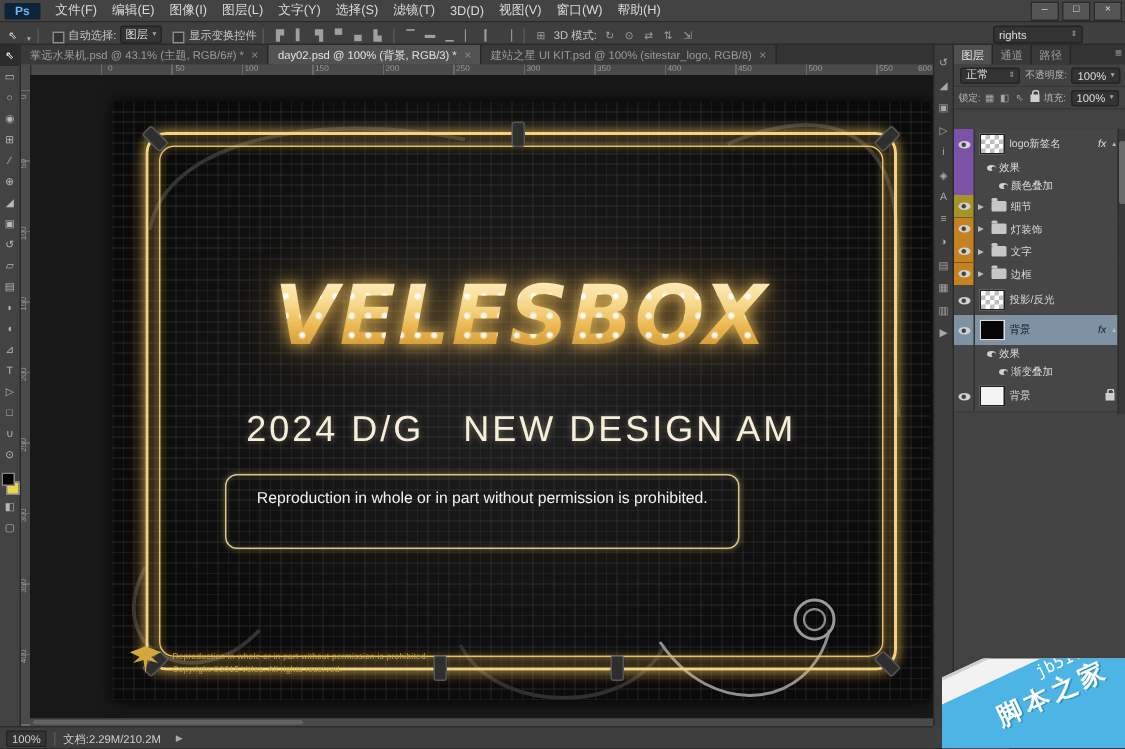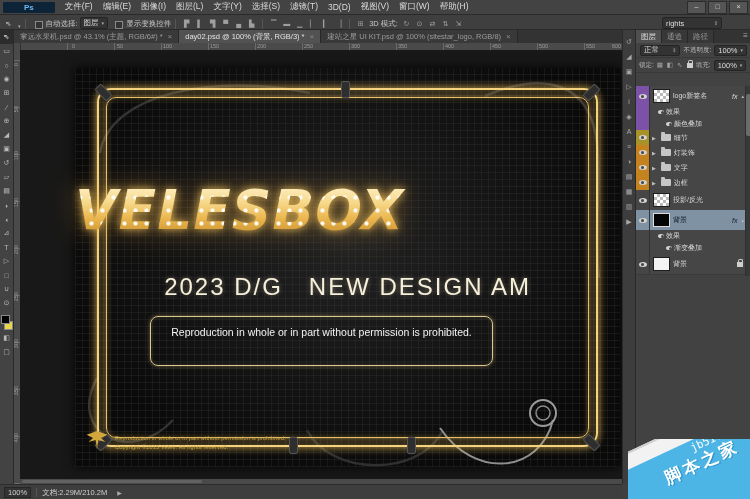--- a/index.html
+++ b/index.html
@@ -4,21 +4,21 @@
 <style>
   html,body{margin:0;padding:0;background:#2b2b2b}
   #root{position:relative;width:750px;height:499px;overflow:hidden;background:#3f3f3f;
         font-family:"Liberation Sans","DejaVu Sans",sans-serif;color:#ccc;
         -webkit-font-smoothing:antialiased;user-select:none}
   .abs{position:absolute}
 
   
   .menubar{left:0;top:0;width:750px;height:14px;background:#434343;border-bottom:1px solid #2a2a2a;
            font-size:8.5px;color:#dadada;display:flex;align-items:center}
-  .pslogo{background:#0d2338;color:#6fb6f2;font-weight:bold;font-size:8px;padding:1px 21px;margin:0 5px 0 3px;border-radius:1px}
+  .pslogo{background:#0d2338;color:#6fb6f2;font-weight:bold;font-size:8px;padding:1px 7px;margin:0 5px 0 3px;border-radius:1px}
   .menu-item{padding:0 5px;cursor:default;white-space:nowrap}
   .winctl{margin-left:auto;display:flex}
   .winbtn{width:17px;height:11px;margin-right:2px;background:#555;border:1px solid #2c2c2c;
           font-size:7px;line-height:10px;text-align:center;color:#ddd}
 
   
   .optbar{left:0;top:15px;width:750px;height:14px;background:#3f3f3f;border-bottom:1px solid #2a2a2a;
           font-size:7.5px;color:#c5c5c5;display:flex;align-items:flex-end;white-space:nowrap}
   .sep{width:1px;height:10px;background:#565656;margin:0 4px}
   .chk{display:inline-block;width:6px;height:6px;border:1px solid #8a8a8a;background:#333;margin:0 3px 0 5px}
@@ -60,21 +60,21 @@
           background-image:
             repeating-linear-gradient(0deg,rgba(70,70,70,.22) 0 1px,transparent 1px 7px),
             repeating-linear-gradient(90deg,rgba(70,70,70,.22) 0 1px,transparent 1px 7px),
             radial-gradient(ellipse at 50% 45%,#222 0%,#0a0a0a 75%);
           box-shadow:0 0 10px rgba(0,0,0,.9)}
   .neon-outer{position:absolute;left:22px;top:20px;right:22px;bottom:20px;border:2.5px solid #f4d27f;border-radius:14px;
           box-shadow:0 0 7px 2px rgba(252,205,96,.55),inset 0 0 7px 2px rgba(252,205,96,.3)}
   .neon-inner{position:absolute;left:31px;top:29px;right:31px;bottom:29px;border:1.5px solid #e9c express06a;border-radius:10px}
   .neon-inner{border:1.5px solid #e9c06a;box-shadow:0 0 5px 1px rgba(250,200,95,.45),inset 0 0 5px 1px rgba(250,200,95,.25)}
   .clamp{position:absolute;width:7px;height:15px;background:#2e2e2e;border:1px solid #555;border-radius:2px}
-  .title{position:absolute;left:0;top:110px;width:100%;
+  .title{position:absolute;left:0;top:110px;width:100%;text-align:center;
          font-family:"DejaVu Sans","Liberation Sans",sans-serif;font-style:italic;font-weight:900;
          font-size:55px;letter-spacing:1px;color:transparent;
          background-image:
            radial-gradient(circle,rgba(255,255,255,.95) 1.3px,rgba(255,255,255,0) 2.8px),
            linear-gradient(180deg,#fff7da 0%,#f7d98c 38%,#ecb851 62%,#bf8523 100%);
          background-size:11px 13px,100% 100%;
          -webkit-background-clip:text;background-clip:text;
          filter:drop-shadow(0 0 5px rgba(255,206,96,.85)) drop-shadow(0 0 14px rgba(255,180,60,.4))}
   .subtitle{position:absolute;left:0;top:205px;width:100%;text-align:center;white-space:pre;
          font-size:24px;letter-spacing:2px;color:#f6efd9;text-shadow:0 0 5px rgba(255,240,200,.35)}
@@ -294,21 +294,21 @@
       <div class="neon-inner"></div>
       <div class="clamp" style="left:24px;top:16px;transform:rotate(-45deg)"></div>
       <div class="clamp" style="right:24px;top:16px;transform:rotate(45deg)"></div>
       <div class="clamp" style="left:24px;bottom:16px;transform:rotate(45deg)"></div>
       <div class="clamp" style="right:24px;bottom:16px;transform:rotate(-45deg)"></div>
       <div class="clamp" style="left:266px;top:13px"></div>
       <div class="clamp" style="left:214px;bottom:13px"></div>
       <div class="clamp" style="left:332px;bottom:13px"></div>
 
       <div class="title">VELESBOX</div>
-      <div class="subtitle">2023 D/G   NEW DESIGN AM</div>
+      <div class="subtitle">2024 D/G   NEW DESIGN AM</div>
       <div class="copybox">
         <div>Reproduction in whole or in part without permission is prohibited.</div>
       </div>
 
       <svg class="plogo" viewBox="0 0 40 34">
         <path d="M20 3 L36 9 L26 14 L33 20 L22 17 L20 31 L18 17 L7 20 L14 14 L4 9 Z" fill="#d4a73c"></path>
       </svg>
       <div class="pfoot">
         <div>Reproduction in whole or in part without permission is prohibited.</div>
         <div>Copyright ©2015 Veles. All rights reserved.</div>

